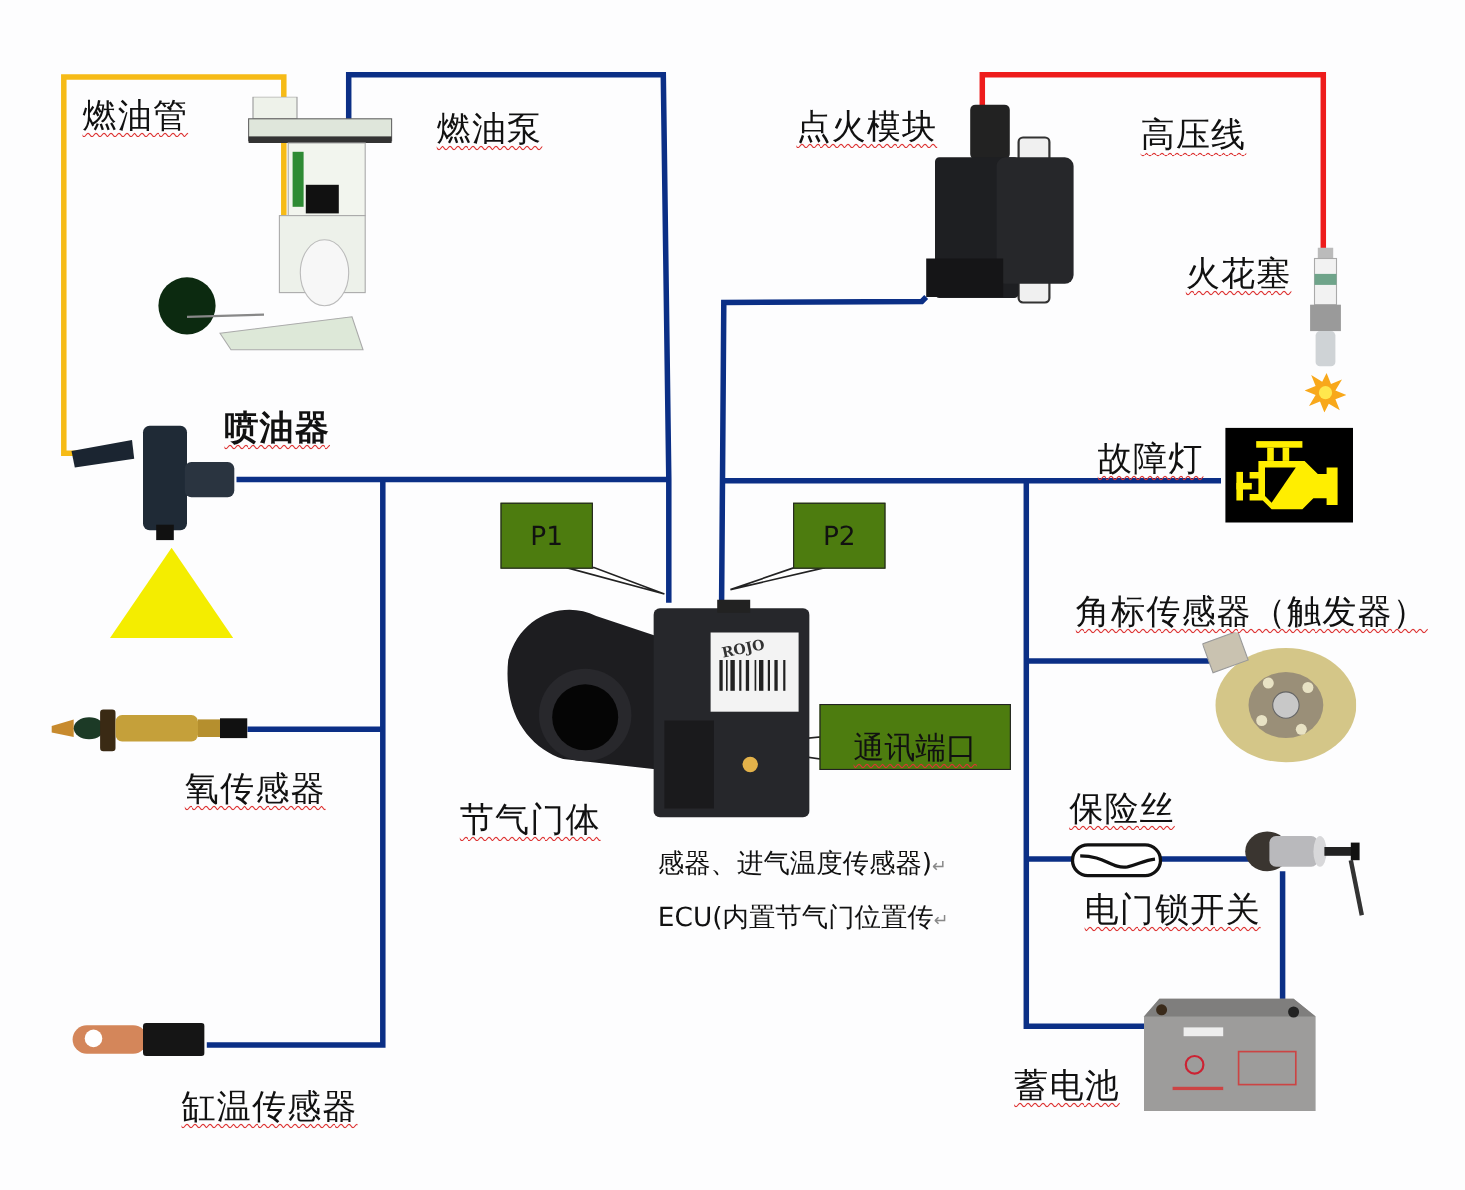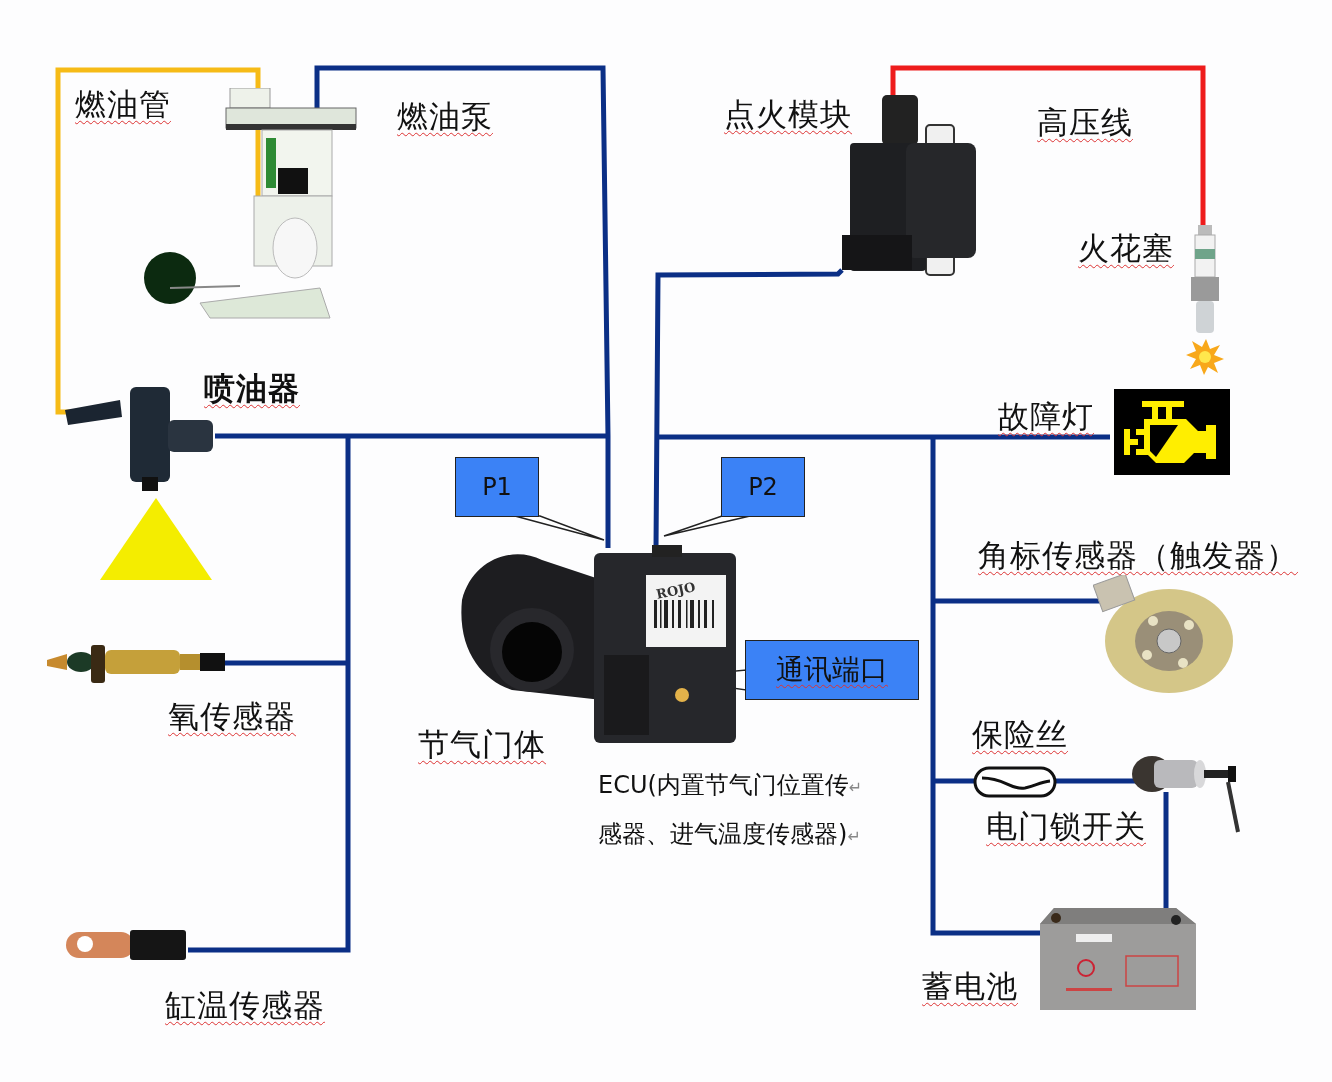--- a/index.html
+++ b/index.html
@@ -2,21 +2,21 @@
 <html><head>
 <meta charset="utf-8">
 <style>
   html, body { margin:0; padding:0; }
   body { width:1332px; height:1082px; background:#fdfdfe; position:relative; overflow:hidden;
          font-family:"DejaVu Sans","Liberation Sans",sans-serif; }
   .canvas { position:absolute; left:0; top:0; width:1332px; height:1082px; }
   svg.wires { position:absolute; left:0; top:0; }
   .label { position:absolute; font-size:31px; color:#111; white-space:nowrap; letter-spacing:1px;
            text-decoration:underline wavy #d33; text-decoration-thickness:1px; text-underline-offset:5px; }
-  .callout { position:absolute; background:#3b82f6; border:1.5px solid #222; font-size:24px;
+  .callout { position:absolute; background:#4d7c0f; border:1.5px solid #222; font-size:24px;
              display:flex; align-items:center; justify-content:center; color:#111; box-sizing:border-box; }
   .ecu-text { position:absolute; font-size:24px; color:#111; line-height:46px; white-space:nowrap; }
   .ecu-text .ret { color:#888; font-size:16px; }
   .comp { position:absolute; }
 </style>
 </head>
 <body>
 
 <div class="canvas">
 
@@ -216,22 +216,22 @@
   <div class="label" style="left:1020px;top:102px;margin-left:17px;">高压线</div>
   <div class="label" style="left:1078px;top:228px;text-align:center;">火花塞</div>
   <div class="label" style="left:998px;top:396px;">故障灯</div>
   <div class="label" style="left:978px;top:535px;text-align:right;">角标传感器（触发器）</div>
   <div class="label" style="left:972px;top:714px;text-align:center;">保险丝</div>
   <div class="label" style="left:986px;top:806px;">电门锁开关</div>
   <div class="label" style="left:922px;top:966px;">蓄电池</div>
 
   <div class="callout" style="left:455px;top:457px;width:84px;height:60px;">P1</div>
   <div class="callout" style="left:721px;top:457px;width:84px;height:60px;">P2</div>
-  <div class="callout" style="left:745px;top:640px;width:174px;height:60px;font-size:28px;">
+  <div class="callout" style="left:745px;top:640px;width:174px;height:60px;font-size:28px;align-items:flex-end;">
     <span style="text-decoration:underline wavy #d33;text-decoration-thickness:1px;text-underline-offset:5px;">通讯端口</span>
   </div>
 
   <div class="ecu-text" style="left:598px;top:762px;">
+    <div><span>感器、进气温度传感器)</span><span class="ret">↵</span></div>
     <div><span>ECU(内置节气门位置传</span><span class="ret">↵</span></div>
-    <div><span>感器、进气温度传感器)</span><span class="ret">↵</span></div>
   </div>
 
 </div>
 
 </body></html>

